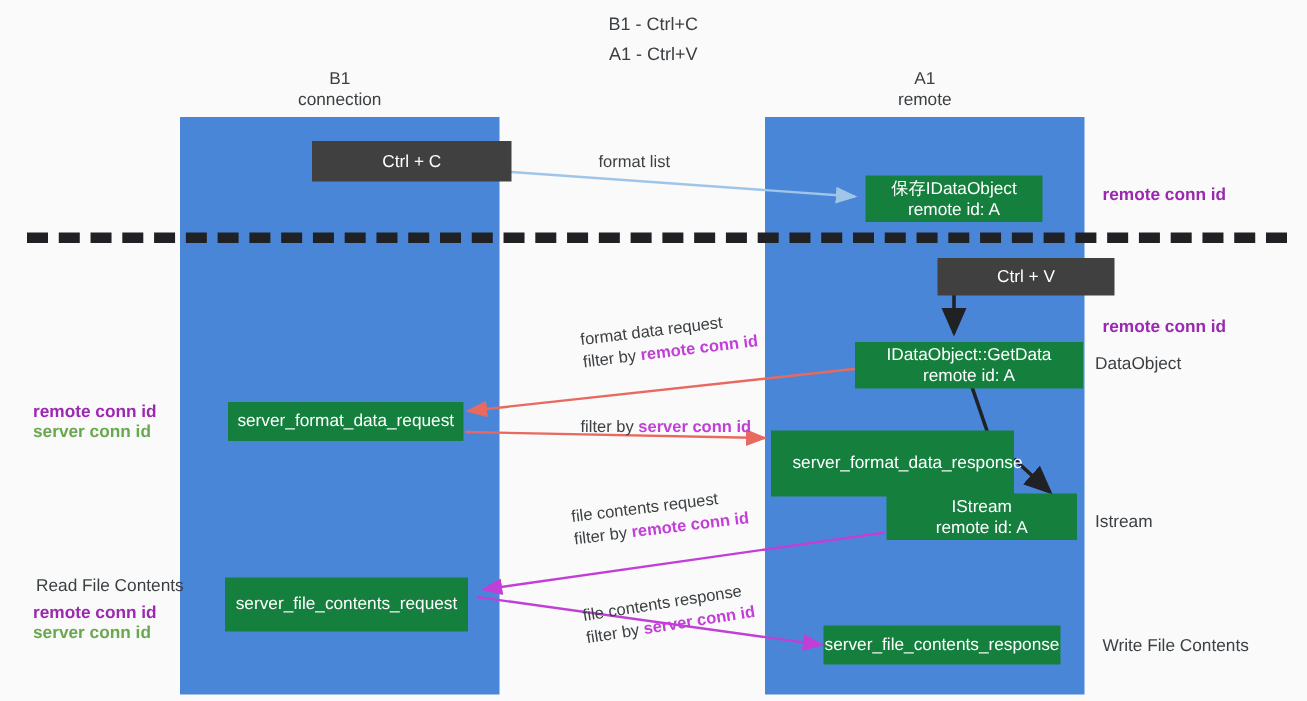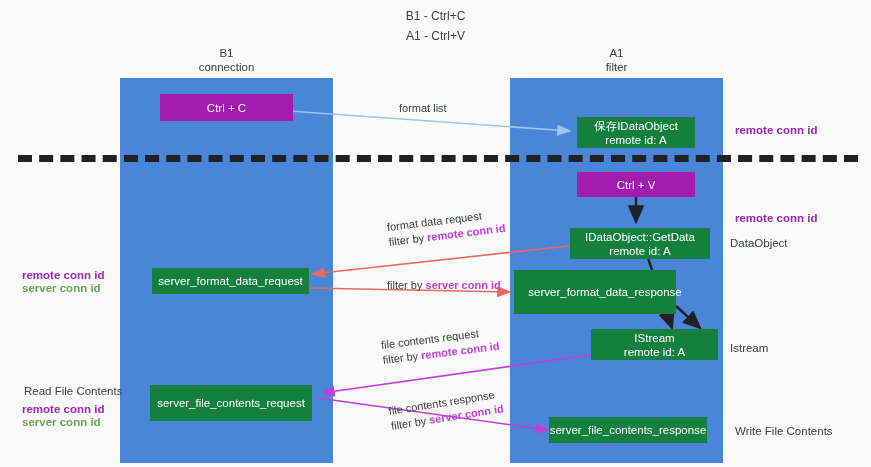--- a/index.html
+++ b/index.html
@@ -61,21 +61,21 @@
     flex-direction: column;
     align-items: center;
     justify-content: center;
     text-align: center;
     color: #ffffff;
     font-size: 11.5px;
     line-height: 14px;
     box-sizing: border-box;
     padding: 2px 4px;
   }
-  .node.green { background: #a21caf; }
+  .node.green { background: #404040; margin-left: 48px; }
   .node.orange { background: #fbb champs; }
   .node.orange { background: #15803d; }
 
   
   .side-label {
     font-size: 11.5px;
     line-height: 14px;
     color: #3c4043;
   }
   .bold-purple { color: #9c27b0; font-weight: bold; }
@@ -105,21 +105,21 @@
     <div>B1 - Ctrl+C</div>
     <div>A1 - Ctrl+V</div>
   </div>
 
   <div class="abs col-head" id="head-b1">
     <div>B1</div>
     <div>connection</div>
   </div>
   <div class="abs col-head" id="head-a1">
     <div>A1</div>
-    <div>filter</div>
+    <div>remote</div>
   </div>
 
   <svg class="abs" id="edges" width="871" height="467" style="top:0;left:0;">
     <defs>
       <marker id="ah-lightblue" markerWidth="9" markerHeight="7" refX="8" refY="3.5" orient="auto">
         <polygon points="0 0, 9 3.5, 0 7" fill="#9fc5e8"></polygon>
       </marker>
       <marker id="ah-red" markerWidth="9" markerHeight="7" refX="8" refY="3.5" orient="auto">
         <polygon points="0 0, 9 3.5, 0 7" fill="#e8695f"></polygon>
       </marker>
@@ -154,30 +154,30 @@
 
   <div class="abs node orange" style="left:577px; top:117px; width:118px; height:31px;">
     <span>保存IDataObject</span>
     <span>remote id: A</span>
   </div>
 
   <div class="abs node green" style="left:577px; top:172px; width:118px; height:25px;">
     <span>Ctrl + V</span>
   </div>
 
-  <div class="abs node orange" style="left:570px; top:228px; width:140px; height:31px;">
+  <div class="abs node orange" style="left:570px; top:228px; width:152px; height:31px;">
     <span>IDataObject::GetData</span>
     <span>remote id: A</span>
   </div>
 
   <div class="abs node orange" style="left:152px; top:268px; width:157px; height:26px;">
     <span>server_format_data_request</span>
   </div>
 
-  <div class="abs node orange" style="left:514px; top:270px; width:162px; height:44px;padding-left:24px;">
+  <div class="abs node orange" style="left:514px; top:287px; width:162px; height:44px;padding-left:24px;">
     <span>server_format_data_response</span>
   </div>
 
   <div class="abs node orange" style="left:591px; top:329px; width:127px; height:31px;">
     <span>IStream</span>
     <span>remote id: A</span>
   </div>
 
   <div class="abs node orange" style="left:150px; top:385px; width:162px; height:36px;">
     <span>server_file_contents_request</span>

